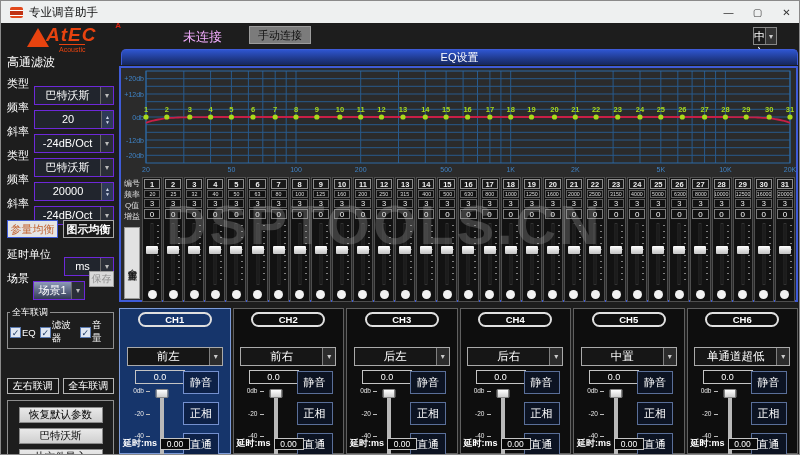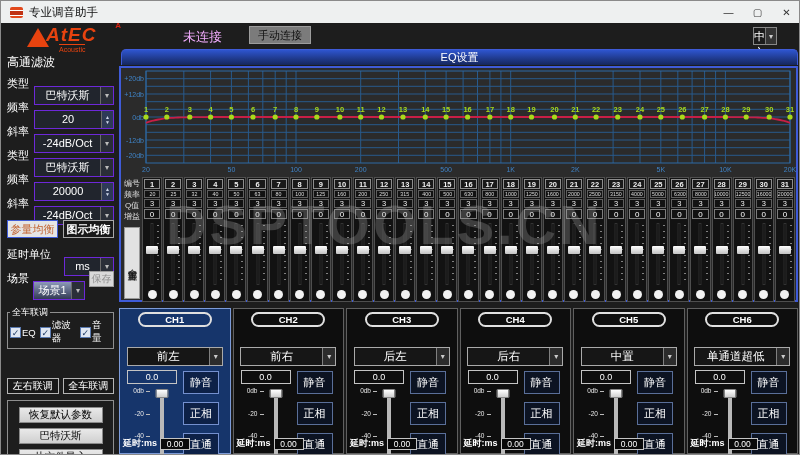--- a/index.html
+++ b/index.html
@@ -115,21 +115,21 @@
   .ch.selected { background:#16356b; border-color:#7d9bd8; }
   .ch-head { width:74px; height:15px; margin:3px auto 0; border:2px solid #e0e0e0; border-radius:9px;
     color:#fff; font-size:9.5px; font-weight:bold; display:flex; align-items:center; justify-content:center; }
   .ch-select { width:96px; height:19px; margin:20px auto 0; border:1px solid #aaa; background:#161616; display:flex; }
   .ch-name { flex:1; font-size:11.5px; color:#fff; display:flex; align-items:center; justify-content:center;
     white-space:nowrap; overflow:hidden; }
   .ch-arr { width:13px; border-left:1px solid #808080; background:#2c2c2c; color:#ccc; font-size:8px;
     display:flex; align-items:center; justify-content:center; }
   .ch-mid { display:flex; margin-top:4px; }
   .ch-left { width:60px; flex:none; }
-  .ch-gain { width:50px; height:14px; margin-left:4px; border:1px solid #c4c4c4; color:#fff; font-size:9px;
+  .ch-gain { width:50px; height:14px; margin-left:12px; border:1px solid #c4c4c4; color:#fff; font-size:9px;
     display:flex; align-items:center; justify-content:center; }
   .ch-sl { position:relative; height:76px; margin-top:3px; }
   .ch-scale { position:absolute; left:0; top:0; bottom:0; width:27px; display:flex; flex-direction:column;
     justify-content:space-between; align-items:flex-end; padding:1px 0; }
   .ch-scale span { font-size:6.5px; color:#e8e8e8; line-height:1; position:relative; padding-right:6px; }
   .ch-scale span::after { content:""; position:absolute; right:0; top:50%; width:4px; height:1px; background:#bbb; }
   .ch-rail { position:absolute; left:31px; top:2px; bottom:2px; width:16px; }
   .ch-track { position:absolute; left:50%; top:3px; bottom:0; width:4px; transform:translateX(-50%);
     background:#b9b9b9; display:block; }
   .ch-handle { position:absolute; left:50%; top:0; width:13px; height:9px; transform:translateX(-50%);

